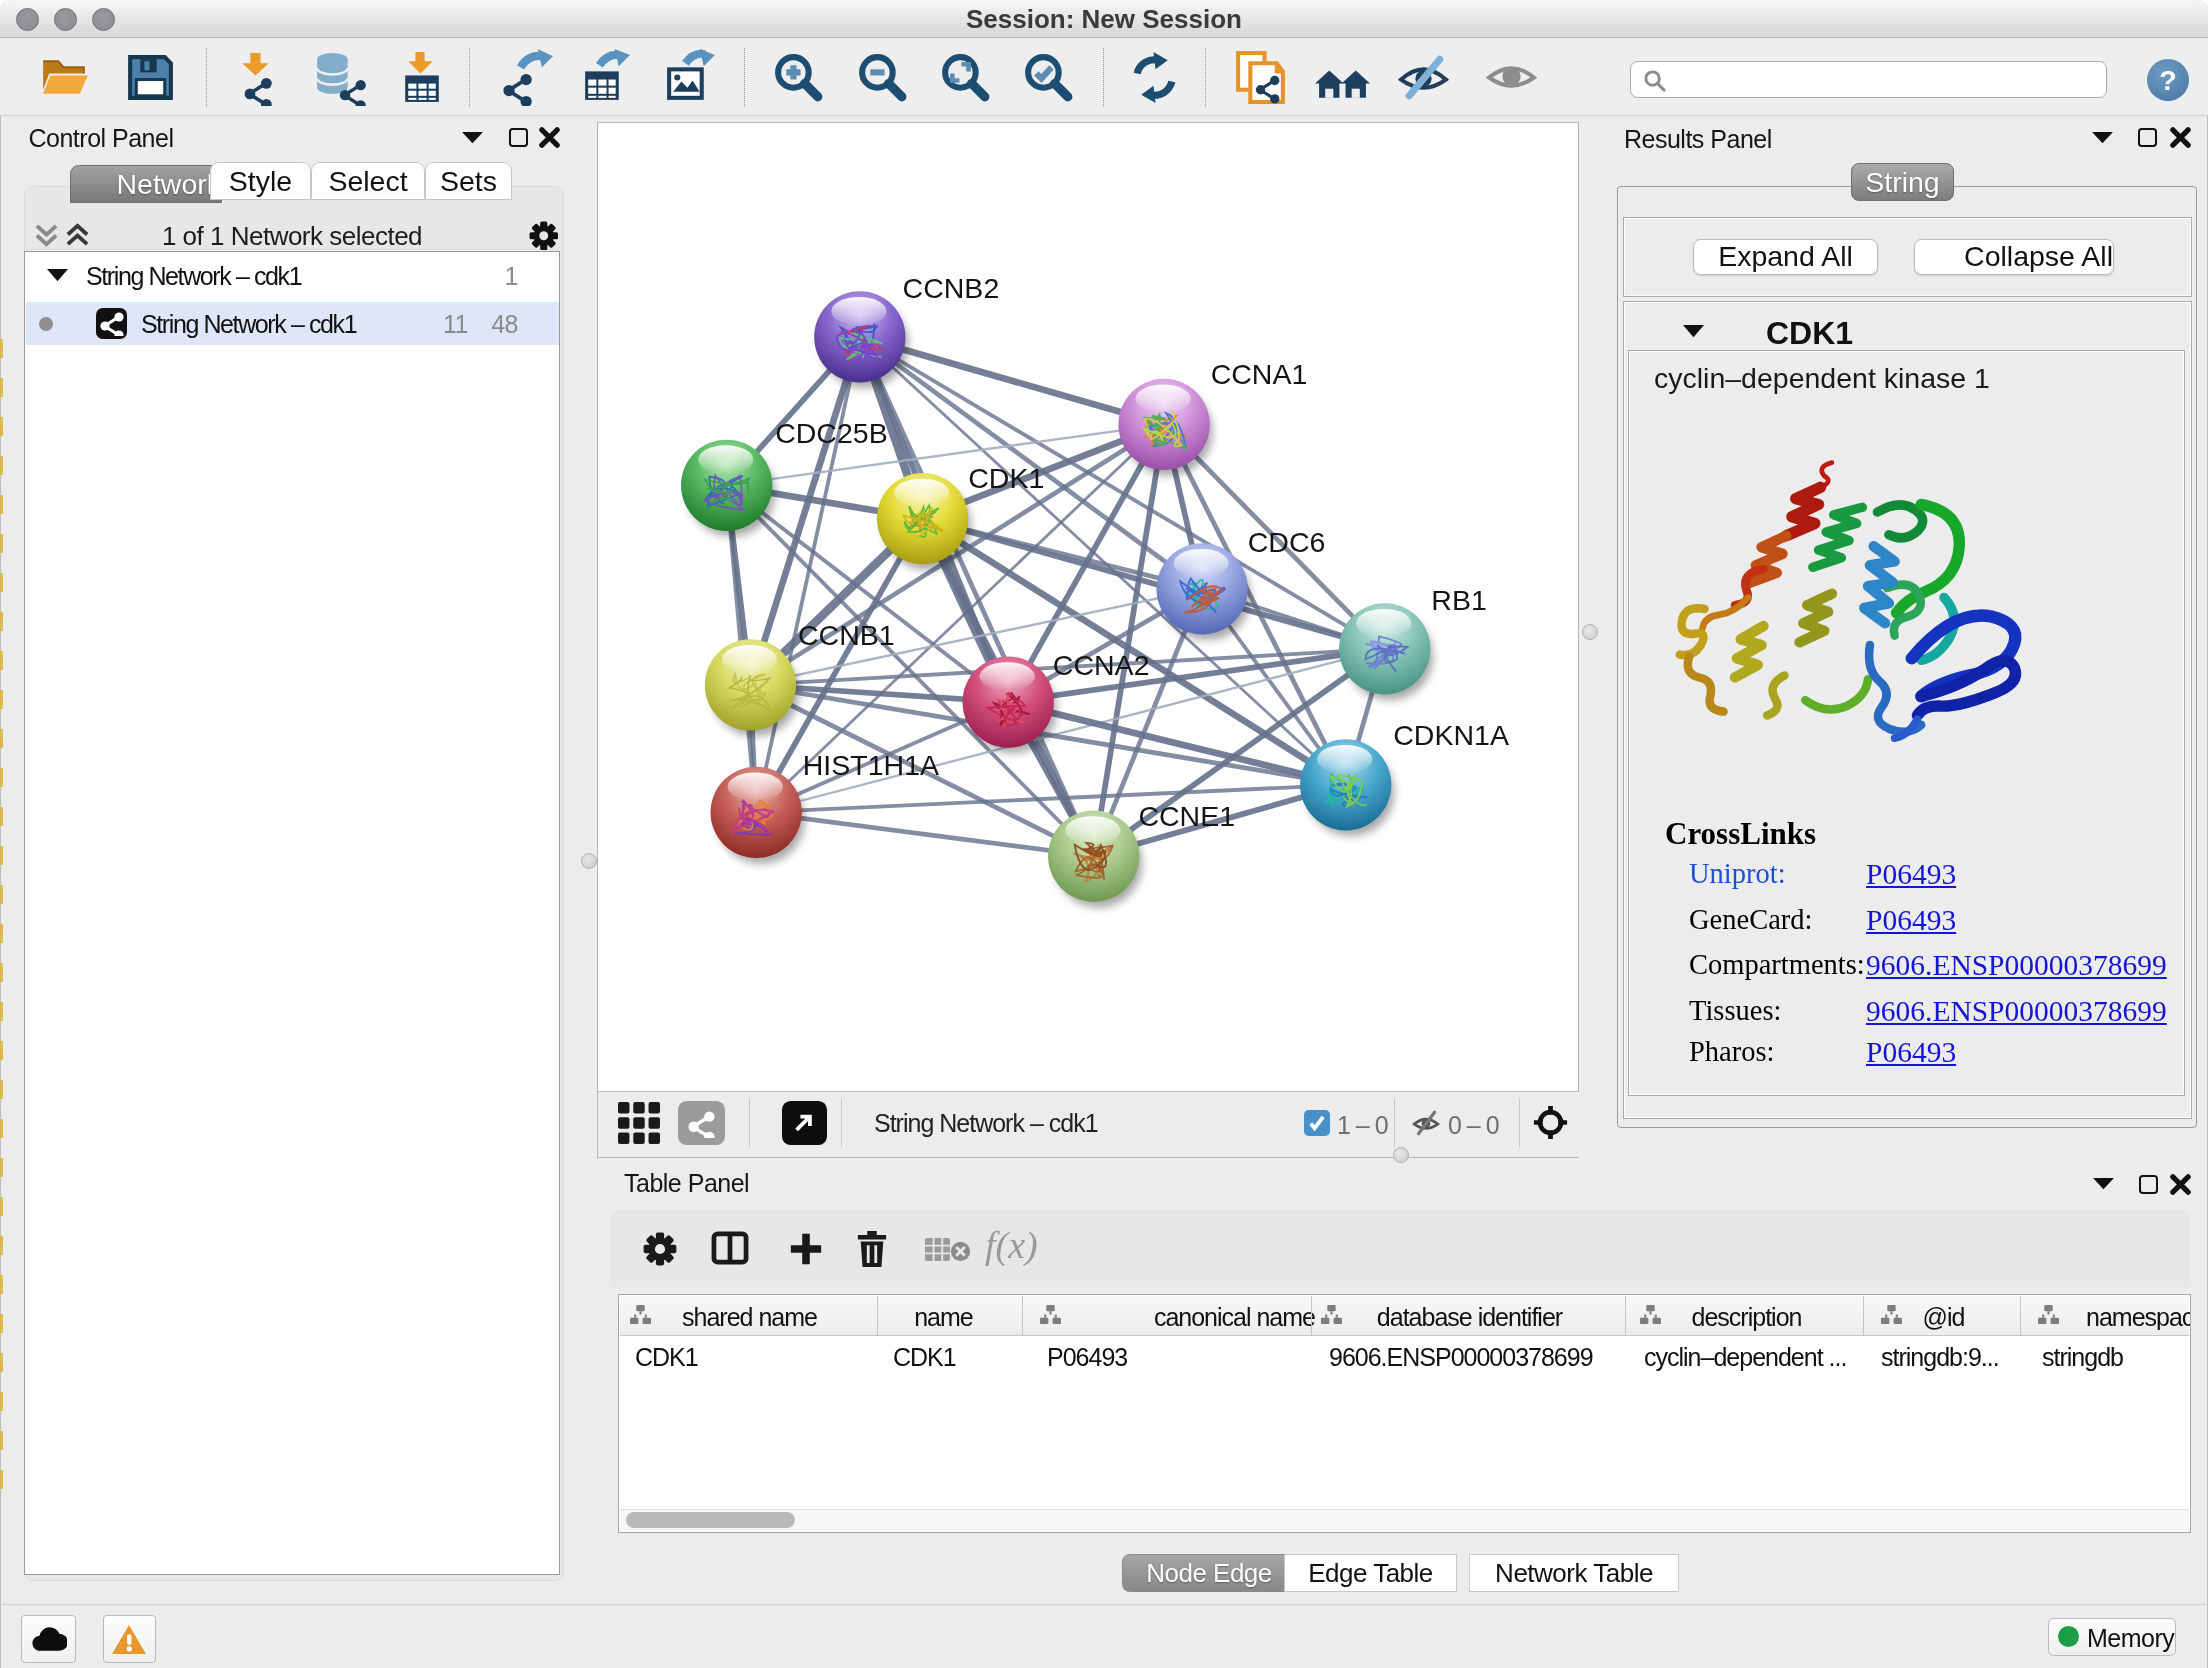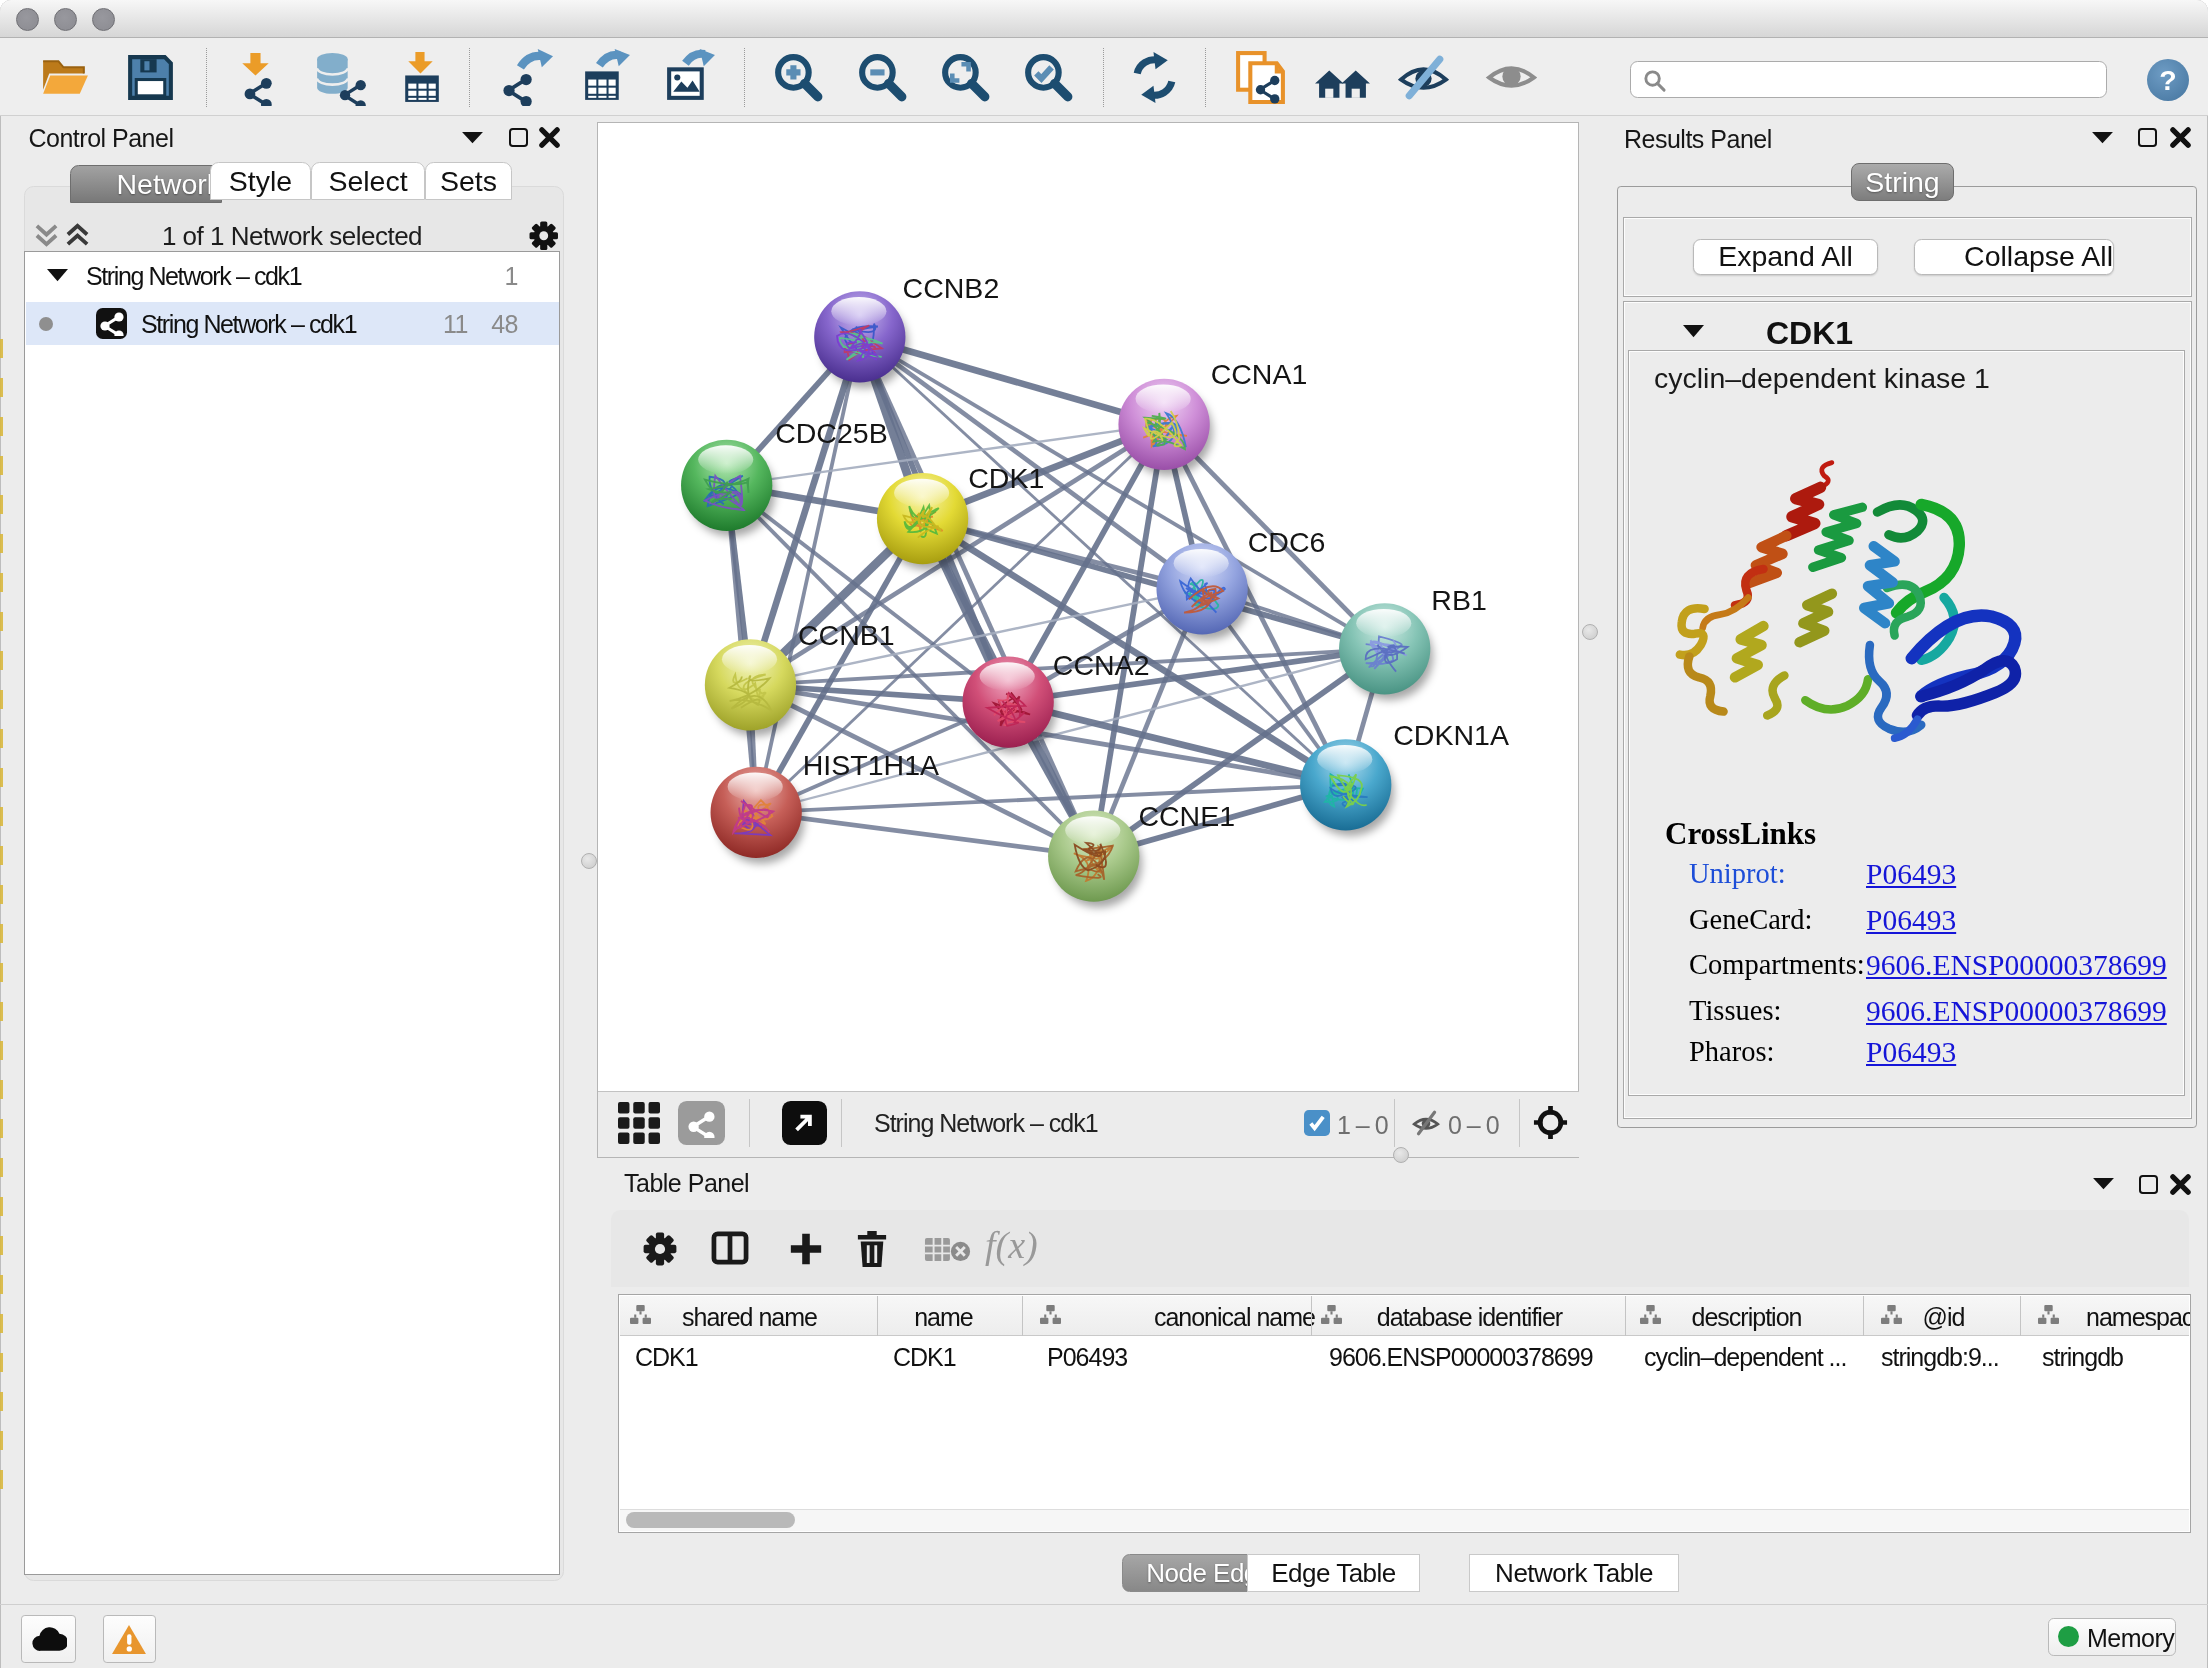--- a/index.html
+++ b/index.html
@@ -6,20 +6,21 @@
  font-family:"Liberation Sans",sans-serif;-webkit-font-smoothing:antialiased}
 body{background:#fff}
 #win{position:absolute;left:0;top:0;width:2208px;height:1668px;background:#ececec;border-radius:11.4px 11.4px 0 0;overflow:hidden;box-shadow:inset 1px 0 0 #bdbdbd,inset -1px 0 0 #bdbdbd,inset 0 1px 0 #d8d8d8}
 .abs{position:absolute}
 </style></head><body>
 <div id="win">
 <div class="abs" style="left:0;top:0;width:2208px;height:38px;background:linear-gradient(#f7f7f7,#d6d6d6);border-bottom:1px solid #b2b2b2"></div>
 <div class="abs" style="left:16px;top:7.6px;width:23px;height:23px;border-radius:50%;background:radial-gradient(circle at 45% 40%,#98989e,#8b8b91);border:1.4px solid #6f6f74"></div>
 <div class="abs" style="left:54px;top:7.6px;width:23px;height:23px;border-radius:50%;background:radial-gradient(circle at 45% 40%,#98989e,#8b8b91);border:1.4px solid #6f6f74"></div>
 <div class="abs" style="left:92px;top:7.6px;width:23px;height:23px;border-radius:50%;background:radial-gradient(circle at 45% 40%,#98989e,#8b8b91);border:1.4px solid #6f6f74"></div>
+<div class="abs" style="left:0;top:3.8px;width:2208px;height:30px;text-align:center;font-size:26px;font-weight:700;color:#3a3a3a;line-height:30px">Session: New Session</div>
 <div class="abs" style="left:0;top:38px;width:2208px;height:78px;background:#eeeeee;border-bottom:1px solid #d0d0d0"></div>
 <div class="abs" style="left:206px;top:48px;width:0;height:59px;border-left:1.9px dotted #9a9a9a"></div>
 <div class="abs" style="left:469px;top:48px;width:0;height:59px;border-left:1.9px dotted #9a9a9a"></div>
 <div class="abs" style="left:744px;top:48px;width:0;height:59px;border-left:1.9px dotted #9a9a9a"></div>
 <div class="abs" style="left:1103px;top:48px;width:0;height:59px;border-left:1.9px dotted #9a9a9a"></div>
 <div class="abs" style="left:1205px;top:48px;width:0;height:59px;border-left:1.9px dotted #9a9a9a"></div>
 <svg class="abs" style="left:36px;top:49px" width="57" height="57" viewBox="0 0 56 56">
       <path d="M7 12h15l5 6h20v6H13L7 40z" fill="#bc7a1a"></path>
       <path d="M7 44l7-18h37l-8 18z" fill="#f3a83b"></path>
       <path d="M7 12h15l5 6h20v6" fill="none" stroke="#9a6210" stroke-width="2"></path>
@@ -664,21 +665,21 @@
 <div class="abs" style="left:635px;top:1343px;width:304px;height:28.5px;font-size:25px;letter-spacing:-1px;color:#111;overflow:hidden;white-space:nowrap">CDK1</div>
 <div class="abs" style="left:893px;top:1343px;width:304px;height:28.5px;font-size:25px;letter-spacing:-1px;color:#111;overflow:hidden;white-space:nowrap">CDK1</div>
 <div class="abs" style="left:1047px;top:1343px;width:304px;height:28.5px;font-size:25px;letter-spacing:-1px;color:#111;overflow:hidden;white-space:nowrap">P06493</div>
 <div class="abs" style="left:1329px;top:1343px;width:304px;height:28.5px;font-size:25px;letter-spacing:-1px;color:#111;overflow:hidden;white-space:nowrap">9606.ENSP00000378699</div>
 <div class="abs" style="left:1644px;top:1343px;width:217px;height:28.5px;font-size:25px;letter-spacing:-1px;color:#111;overflow:hidden;white-space:nowrap">cyclin–dependent ...</div>
 <div class="abs" style="left:1881px;top:1343px;width:136px;height:28.5px;font-size:25px;letter-spacing:-1px;color:#111;overflow:hidden;white-space:nowrap">stringdb:9...</div>
 <div class="abs" style="left:2042px;top:1343px;width:304px;height:28.5px;font-size:25px;letter-spacing:-1px;color:#111;overflow:hidden;white-space:nowrap">stringdb</div>
 <div class="abs" style="left:620px;top:1509px;width:1569px;height:22px;background:#f6f6f6;border-top:1px solid #ddd"></div>
 <div class="abs" style="left:626px;top:1512px;width:169px;height:16px;background:#b9b9b9;border-radius:8.6px"></div>
 <div class="abs" style="left:1122px;top:1554px;width:174px;height:38px;background:linear-gradient(#a6a6a6,#888888);border:1px solid #8a8a8a;border-radius:7.6px 0 0 7.6px;color:#fff;font-size:26px;letter-spacing:-0.5px;text-align:center;line-height:36px;text-shadow:0 1px 1.9px rgba(0,0,0,.35)">Node Edge</div>
-<div class="abs" style="left:1247px;top:1554px;width:173px;height:38px;background:#fff;border:1px solid #c9c9c9;color:#111;font-size:26px;letter-spacing:-0.5px;text-align:center;line-height:36px">Edge Table</div>
+<div class="abs" style="left:1284px;top:1554px;width:173px;height:38px;background:#fff;border:1px solid #c9c9c9;color:#111;font-size:26px;letter-spacing:-0.5px;text-align:center;line-height:36px">Edge Table</div>
 <div class="abs" style="left:1469px;top:1554px;width:210px;height:38px;background:#fff;border:1px solid #c9c9c9;color:#111;font-size:26px;letter-spacing:-0.5px;text-align:center;line-height:36px">Network Table</div>
 <div class="abs" style="left:0;top:1604px;width:2208px;height:1px;background:#cfcfcf"></div>
 <div class="abs" style="left:21px;top:1615px;width:55px;height:48px;background:linear-gradient(#fdfdfd,#f0f0f0);border:1.9px solid #b9b9b9;border-radius:3.8px"></div>
 <svg class="abs" style="left:31px;top:1626px" width="36" height="27" viewBox="0 0 38 28">
       <path d="M10 26a8 8 0 0 1-1-16 11 11 0 0 1 21-2 7.5 7.5 0 0 1 0 18z" fill="#0d0d0d"></path>
     </svg>
 <div class="abs" style="left:103px;top:1615px;width:53px;height:48px;background:linear-gradient(#fdfdfd,#f0f0f0);border:1.9px solid #b9b9b9;border-radius:3.8px"></div>
 <svg class="abs" style="left:111px;top:1623px" width="36" height="33" viewBox="0 0 38 35">
       <path d="M19 2L37 33H1z" fill="#e8962e"></path>
       <rect x="17" y="12" width="4.6" height="11" rx="2" fill="#fff"></rect>

